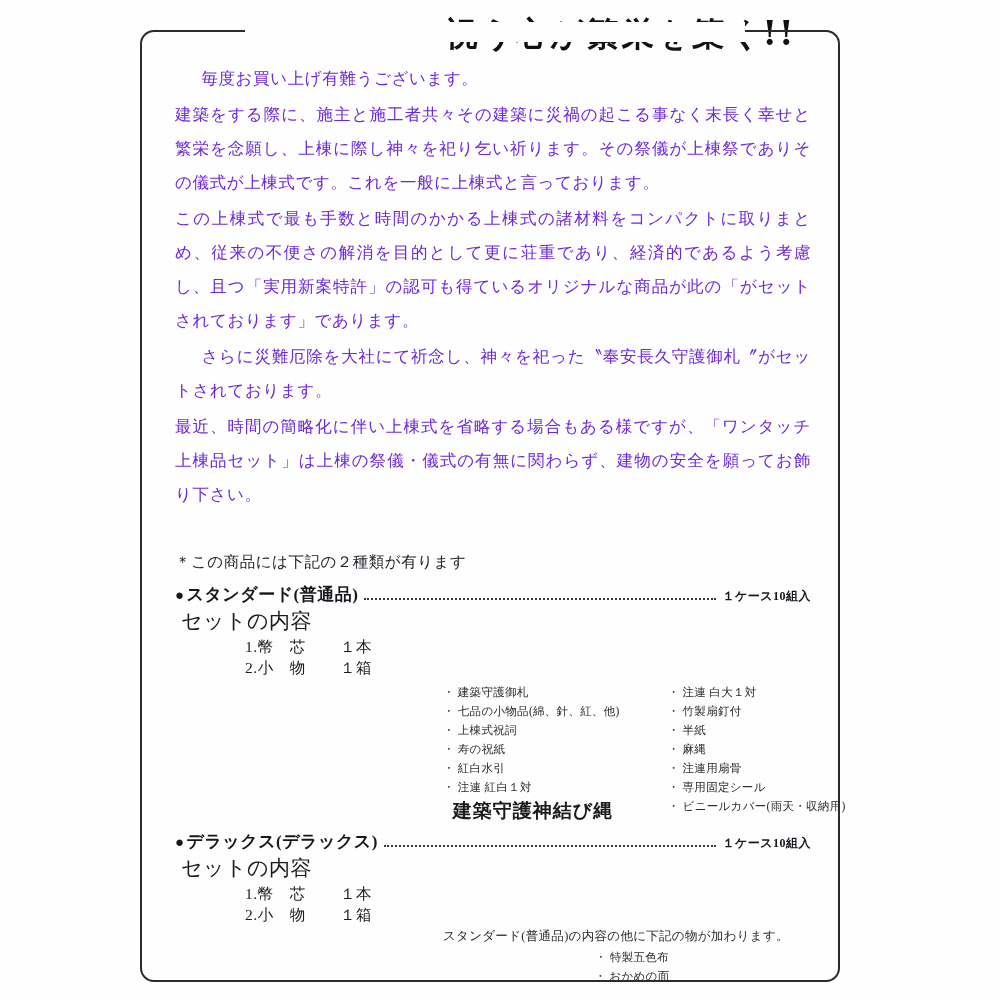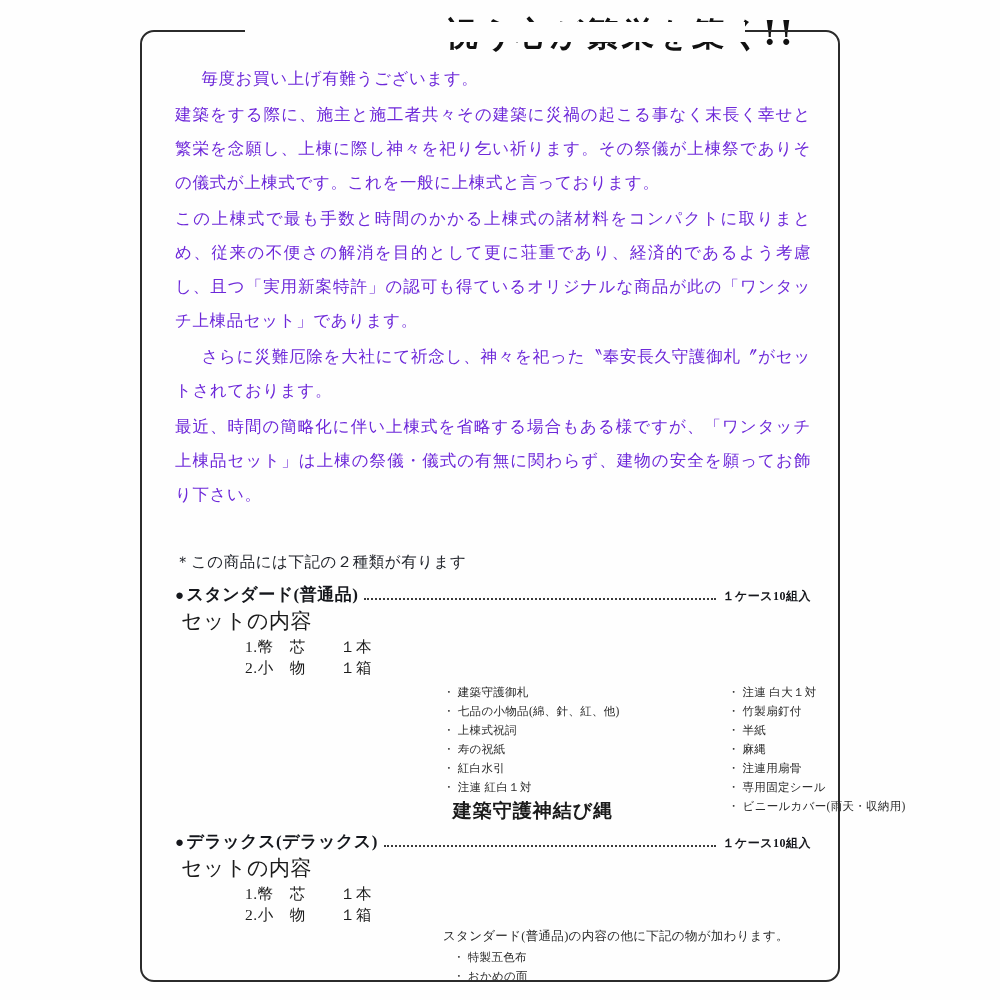--- a/index.html
+++ b/index.html
@@ -135,21 +135,21 @@
     display: flex;
   }
   .line-item .li-no { width: 95px; }
   .line-item .li-qty { width: 60px; }
 
   
   .cols {
     position: relative;
     margin: 4px 0 0 0;
     display: flex;
-    gap: 108px;
+    gap: 48px;
     padding-left: 268px;
     justify-content: space-between;
   }
   .col { display: block; }
   .small {
     font-size: 11.5px;
     line-height: 19px;
     letter-spacing: 0.3px;
     color: #2a2a2a;
     white-space: nowrap;
@@ -166,20 +166,21 @@
   }
 
   .dlx-note {
     font-size: 12.5px;
     letter-spacing: 0.3px;
     margin: 2px 0 3px 268px;
     color: #2a2a2a;
   }
   .dlx-items {
     margin-left: 278px;
+    text-align: center;
   }
 
   .sec2 { margin-top: 6px; }
 </style>
 </head>
 <body>
 
 <div class="page">
 
   <div class="title-row">
@@ -187,21 +188,21 @@
     <span class="title-text">祝う心が繁栄を築く!!</span>
   </div>
 
   <div class="frame"></div>
   <div class="frame-gap"></div>
 
   <div class="body">
 
     <p class="para indent">毎度お買い上げ有難うございます。</p>
     <p class="para">建築をする際に、施主と施工者共々その建築に災禍の起こる事なく末長く幸せと繁栄を念願し、上棟に際し神々を祀り乞い祈ります。その祭儀が上棟祭でありその儀式が上棟式です。これを一般に上棟式と言っております。</p>
-    <p class="para">この上棟式で最も手数と時間のかかる上棟式の諸材料をコンパクトに取りまとめ、従来の不便さの解消を目的として更に荘重であり、経済的であるよう考慮し、且つ「実用新案特許」の認可も得ているオリジナルな商品が此の「ワンタッチ上棟品セット」であります。</p>
+    <p class="para">この上棟式で最も手数と時間のかかる上棟式の諸材料をコンパクトに取りまとめ、従来の不便さの解消を目的として更に荘重であり、経済的であるよう考慮し、且つ「実用新案特許」の認可も得ているオリジナルな商品が此の「がセットされております」であります。</p>
     <p class="para indent">さらに災難厄除を大社にて祈念し、神々を祀った〝奉安長久守護御札〞がセットされております。</p>
     <p class="para">最近、時間の簡略化に伴い上棟式を省略する場合もある様ですが、「ワンタッチ上棟品セット」は上棟の祭儀・儀式の有無に関わらず、建物の安全を願ってお飾り下さい。</p>
 
     <div class="gapB"></div>
 
     <p class="note">＊この商品には下記の２種類が有ります</p>
 
     <div>
       <div class="prod-head">
         <span class="bullet">●</span>

